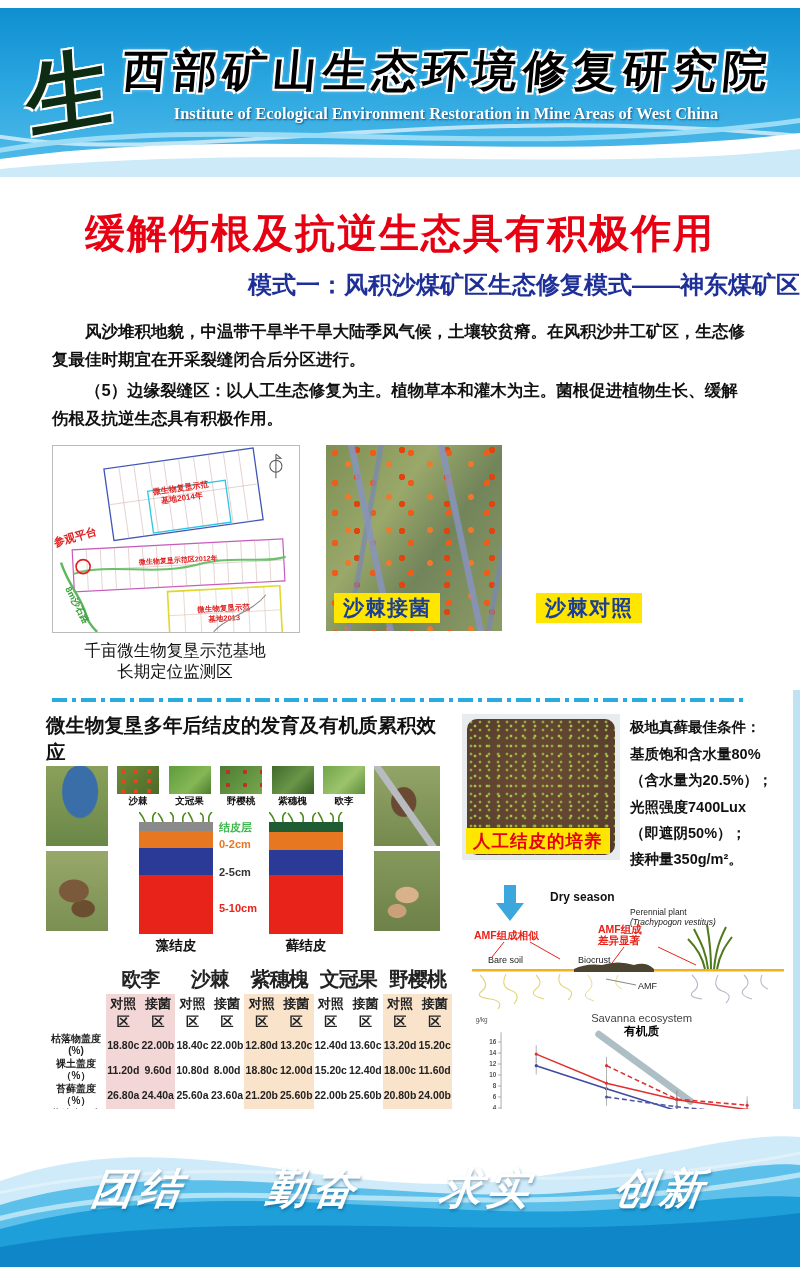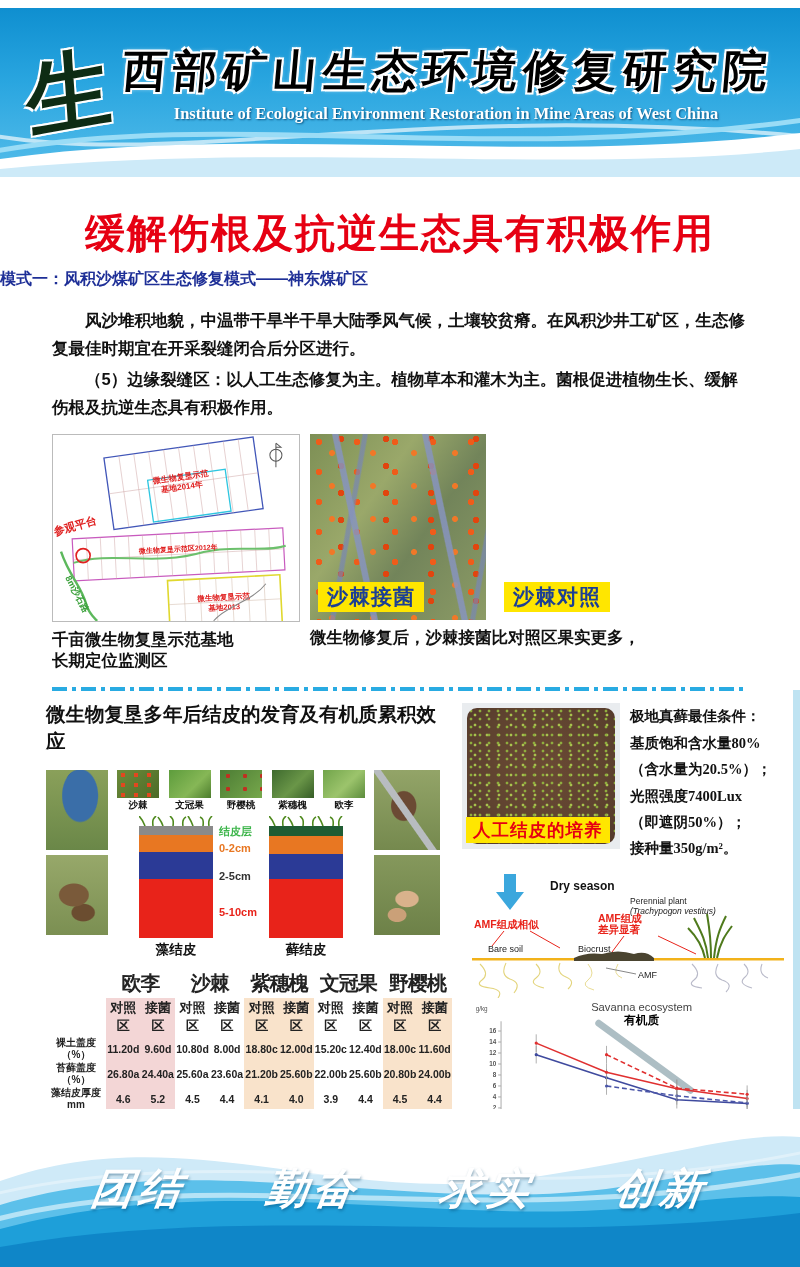--- a/index.html
+++ b/index.html
@@ -16,57 +16,57 @@
   .inst-cn{position:absolute;left:118px;top:34px;width:660px;text-align:center;
     font-size:44px;font-weight:900;color:#000;letter-spacing:6px;transform:skewX(-5deg);
     text-shadow:-2px -2px 0 #fff,2px -2px 0 #fff,-2px 2px 0 #fff,2px 2px 0 #fff,0 0 5px #fff;}
   .inst-en{position:absolute;left:110px;top:96px;width:672px;text-align:center;
     font-family:"Liberation Serif",serif;font-size:16.5px;font-weight:bold;color:#fff;
     text-shadow:1px 1px 2px #09507e;}
   
   .main{position:absolute;left:0;top:176px;width:800px;}
   .main-title{margin:30px 0 8px;text-align:center;font-size:40px;font-weight:900;
     color:#e60012;letter-spacing:2px;}
-  .sub-title{margin:0 0 16px;text-align:left;font-size:16px;font-weight:800;color:#1e2f97;}
+  .sub-title{margin:0 0 16px;text-align:right;font-size:24px;font-weight:800;color:#1e2f97;}
   .paras{padding:0 52px;}
   .paras p{margin:2px 0 2px;font-size:16.5px;font-weight:600;color:#111;line-height:1.72;text-indent:2em;}
   
   .figs{display:flex;gap:12px;padding:0 52px;margin-top:12px;}
   .fig-map{width:246px;}
   .fig-map svg{width:246px;height:186px;background:#fff;border:1px solid #bbb;display:block;}
   .photos-group{width:432px;}
   .photos-pair{display:flex;gap:10px;}
-  .photo{position:relative;width:176px;height:186px;overflow:hidden;}
+  .photo{position:relative;width:176px;height:186px;overflow:hidden;margin-left:16px;}
   .photo-ino{background-image:
     linear-gradient(78deg,transparent 47%,rgba(135,148,190,.85) 48%,rgba(135,148,190,.85) 52%,transparent 53%),
     linear-gradient(100deg,transparent 30%,rgba(120,135,180,.7) 31%,rgba(120,135,180,.7) 33%,transparent 34%),
     radial-gradient(3.4px 3.4px at 9px 8px,#ef5c1a 95%,transparent),
     radial-gradient(3px 3px at 22px 19px,#f07828 95%,transparent),
     radial-gradient(3.2px 3.2px at 31px 5px,#e1450f 95%,transparent),
     linear-gradient(125deg,#7d8f55 0%,#9aa86a 35%,#72845a 60%,#8d9c66 100%);
     background-size:90px 100%,140px 100%,38px 30px,41px 33px,45px 27px,100% 100%;}
   .photo-ctrl{background-image:
     radial-gradient(70px 45px at 88% 6%,#7ec3e8 55%,transparent 62%),
     radial-gradient(50px 35px at 10% 4%,#8ecdეb 0,rgba(126,195,232,.9) 50%,transparent 60%),
     linear-gradient(75deg,transparent 47%,rgba(90,74,58,.8) 48%,rgba(90,74,58,.8) 51%,transparent 52%),
     radial-gradient(3.6px 3.6px at 12px 10px,#e79a2e 95%,transparent),
     radial-gradient(3.2px 3.2px at 30px 26px,#d97f1f 95%,transparent),
     linear-gradient(115deg,#9a8d5f 0%,#b3a97b 40%,#8c835d 70%,#a79a6c 100%);
     background-size:100% 100%,100% 100%,110px 100%,46px 38px,52px 41px,100% 100%;}
   .photo-tag{position:absolute;left:8px;bottom:8px;background:#ffe600;color:#1c3f94;
     font-size:21px;font-weight:900;padding:1px 9px;letter-spacing:1px;}
-  .fig-cap{margin-top:7px;text-align:left;font-size:16.5px;font-weight:700;color:#111;line-height:1.3;}
+  .fig-cap{margin-top:7px;text-align:center;font-size:16.5px;font-weight:400;color:#111;line-height:1.3;}
   
   .dashdot{height:4px;margin:16px 52px 8px;background:
     repeating-linear-gradient(90deg,#29abe2 0 15px,transparent 15px 20px,#29abe2 20px 24px,transparent 24px 29px);}
   
   .lower{display:flex;gap:10px;padding-left:46px;padding-right:6px;}
   .l-col{width:408px;}
   .r-col{width:332px;position:relative;}
-  .crust-head{margin:2px 0 15px;font-size:19.5px;font-weight:900;color:#111;}
+  .crust-head{margin:2px 0 0;font-size:19.5px;font-weight:900;color:#111;}
   .crust-band{display:flex;gap:7px;}
   .pstack{display:flex;flex-direction:column;gap:5px;}
   .pimg{width:62px;height:80px;}
   .pimg.dig1{background:radial-gradient(30px 44px at 55% 32%,#3a6ea8 58%,transparent 62%),
     radial-gradient(18px 14px at 52% 12%,#2c598c 60%,transparent 65%),
     linear-gradient(#8aa05a,#6a8748);}
   .pimg.dig2{background:radial-gradient(26px 20px at 45% 50%,#7a5a3a 55%,transparent 60%),
     radial-gradient(20px 15px at 60% 72%,#6b4d30 55%,transparent 62%),linear-gradient(#97a86a,#7b8f52);}
   .pimg.cal1{background:linear-gradient(55deg,transparent 44%,#b8bcc0 45%,#b8bcc0 51%,transparent 52%),
     radial-gradient(22px 26px at 45% 45%,#6b4a34 55%,transparent 60%),linear-gradient(#93a468,#75894e);}
@@ -94,21 +94,21 @@
   
   .bio-row{display:flex;gap:10px;margin-top:4px;}
   .bio-wrap{position:relative;width:158px;height:146px;background:#e9ecef;padding:0;}
   .bio-img{position:absolute;left:5px;top:5px;right:5px;bottom:5px;border-radius:10px;
     background-image:radial-gradient(1.6px 1.6px at 4px 3px,#8fae3e 95%,transparent),
       radial-gradient(1.6px 1.6px at 8px 7px,#a8c24e 95%,transparent),
       radial-gradient(ellipse at 50% 45%,#6b4a34 0%,#5f4330 60%,#52382a 100%);
     background-size:9px 8px,12px 10px,100% 100%;}
   .bio-tag{position:absolute;left:4px;bottom:6px;background:#ffe600;color:#e60012;
     font-size:17.5px;font-weight:900;padding:1px 7px;z-index:2;letter-spacing:1px;}
-  .conds{width:164px;font-size:14.5px;font-weight:800;color:#111;line-height:1.82;font-family:Liberation Serif, serif;}
+  .conds{width:164px;font-size:14.5px;font-weight:800;color:#111;line-height:1.82;}
   .amf-box{margin-top:8px;}
   .amf-box svg{width:332px;height:128px;display:block;}
   .chart-box svg{width:332px;height:152px;display:block;}
   .legend{display:flex;gap:9px;justify-content:center;margin-top:1px;font-size:12.5px;font-weight:800;color:#111;}
   .legend .item{display:flex;align-items:center;gap:3px;white-space:nowrap;}
   .legend .key{display:inline-block;width:15px;height:0;}
   
   table.crust{border-collapse:collapse;margin-top:10px;width:406px;table-layout:fixed;}
   table.crust th,table.crust td{padding:1px 0;text-align:center;font-weight:800;color:#222;}
   th.sp{font-size:20px;font-weight:900;color:#111;letter-spacing:-1px;}
@@ -198,21 +198,20 @@
       <div class="photos-group">
         <div class="photos-pair">
           <div class="photo photo-ino">
             <span class="photo-tag">沙棘接菌</span>
           </div>
           <div class="photo photo-ctrl">
             <span class="photo-tag">沙棘对照</span>
           </div>
         </div>
         <div class="fig-cap">
-          <div>微生物修复后，沙棘接菌比对照区果实更多，</div>
         </div>
       </div>
     </section>
 
     <div class="dashdot"></div>
 
     <section class="lower">
 
       <div class="l-col">
         <h3 class="crust-head">微生物复垦多年后结皮的发育及有机质累积效应</h3>
@@ -310,20 +309,33 @@
                 <th class="subh pairbg-0">对照区</th>
                 <th class="subh pairbg-0">接菌区</th>
                 <th class="subh pairbg-1">对照区</th>
                 <th class="subh pairbg-1">接菌区</th>
                 <th class="subh pairbg-2">对照区</th>
                 <th class="subh pairbg-2">接菌区</th>
                 <th class="subh pairbg-3">对照区</th>
                 <th class="subh pairbg-3">接菌区</th>
                 <th class="subh pairbg-4">对照区</th>
                 <th class="subh pairbg-4">接菌区</th>
+              </tr>
+              <tr>
+                <td class="lab">枯落物盖度 (%)</td>
+                <td class="val pairbg-0">18.80c</td>
+                <td class="val pairbg-0">22.00b</td>
+                <td class="val pairbg-1">18.40c</td>
+                <td class="val pairbg-1">22.00b</td>
+                <td class="val pairbg-2">12.80d</td>
+                <td class="val pairbg-2">13.20c</td>
+                <td class="val pairbg-3">12.40d</td>
+                <td class="val pairbg-3">13.60c</td>
+                <td class="val pairbg-4">13.20d</td>
+                <td class="val pairbg-4">15.20c</td>
               </tr>
               <tr>
                 <td class="lab">裸土盖度（%）</td>
                 <td class="val pairbg-0">11.20d</td>
                 <td class="val pairbg-0">9.60d</td>
                 <td class="val pairbg-1">10.80d</td>
                 <td class="val pairbg-1">8.00d</td>
                 <td class="val pairbg-2">18.80c</td>
                 <td class="val pairbg-2">12.00d</td>
                 <td class="val pairbg-3">15.20c</td>

